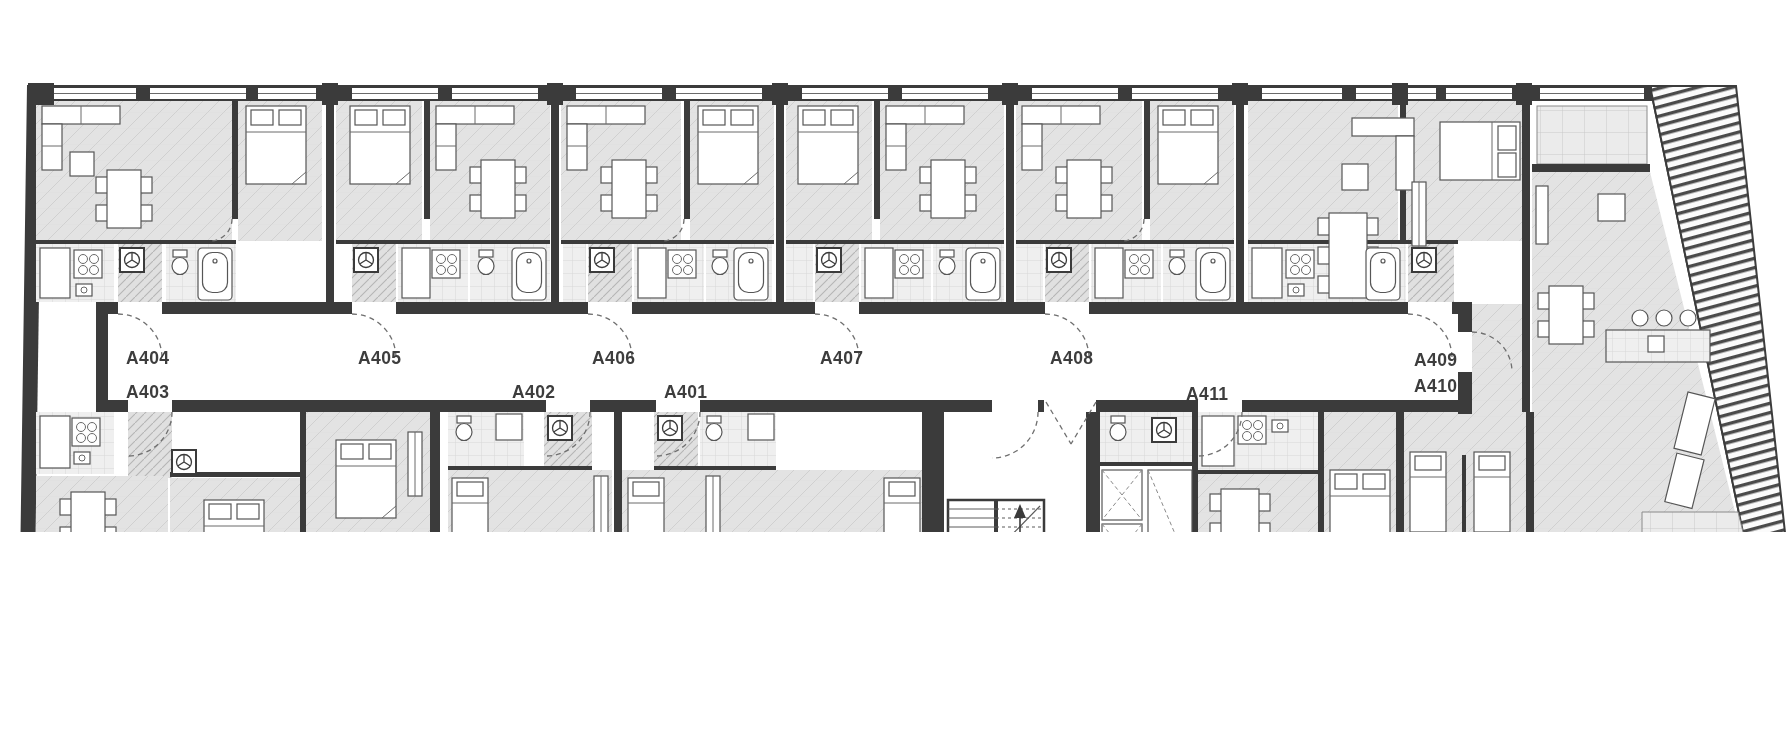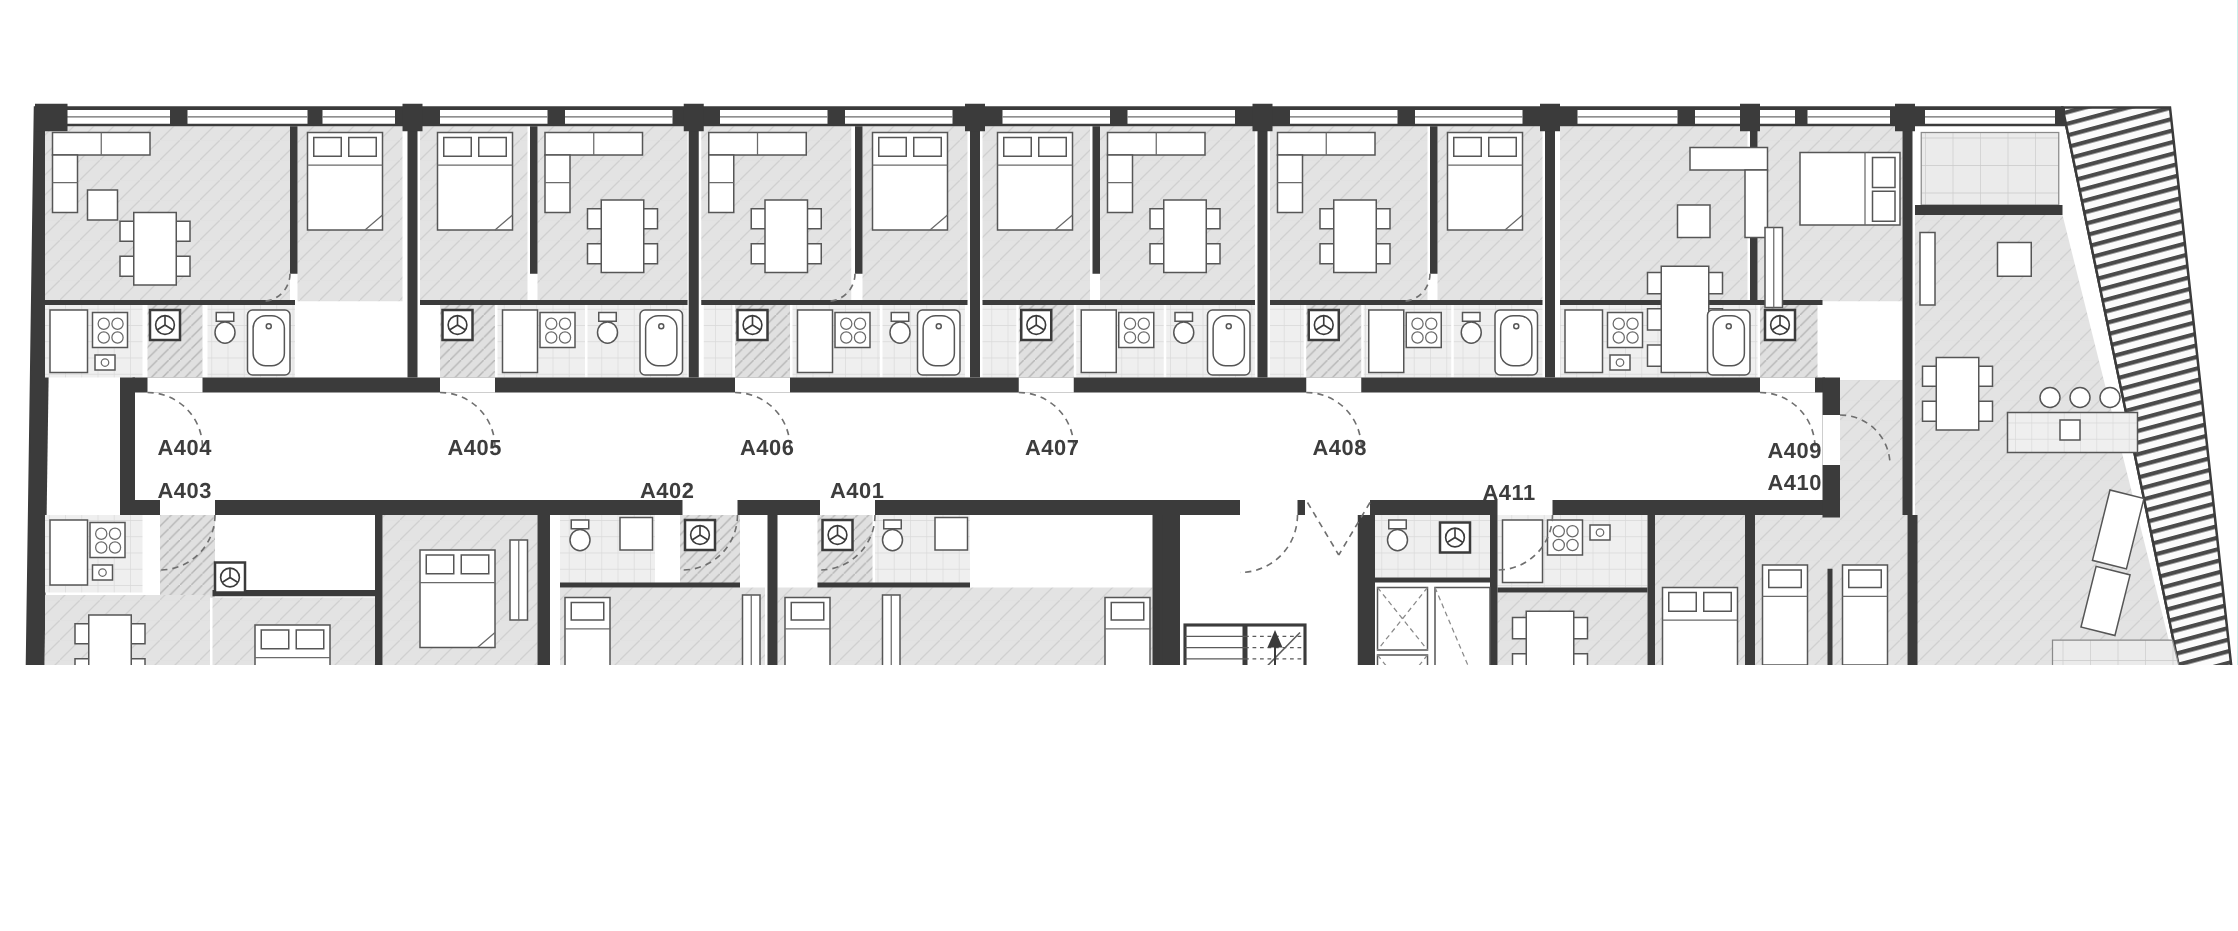--- a/index.html
+++ b/index.html
@@ -1,16 +1,16 @@
 <!DOCTYPE html>
 <html><head>
 <meta charset="utf-8">
 <style>
   html,body{margin:0;padding:0;background:#ffffff;}
-  .stage{width:1790px;height:532px;position:relative;background:#14b8a6;overflow:hidden;}
+  .stage{width:1790px;height:532px;position:relative;background:#1d4ed8;overflow:hidden;}
   svg{display:block;font-family:"Liberation Sans", sans-serif;}
   .lbl{font-family:"Liberation Sans", sans-serif;font-weight:bold;font-size:17.5px;fill:#3d3d3d;letter-spacing:.4px;}
   .wall{fill:#3b3b3b;}
   .furn{fill:#ffffff;stroke:#565656;stroke-width:1.2;}
   .thin{stroke:#6a6a6a;stroke-width:1;fill:none;}
   .arc{stroke:#6f6f6f;stroke-width:1.3;fill:none;stroke-dasharray:5 4;}
   .tread{stroke:#5a5a5a;stroke-width:1;}
   .treadD{stroke:#5a5a5a;stroke-width:1;stroke-dasharray:3 3;}
 </style>
 </head>

